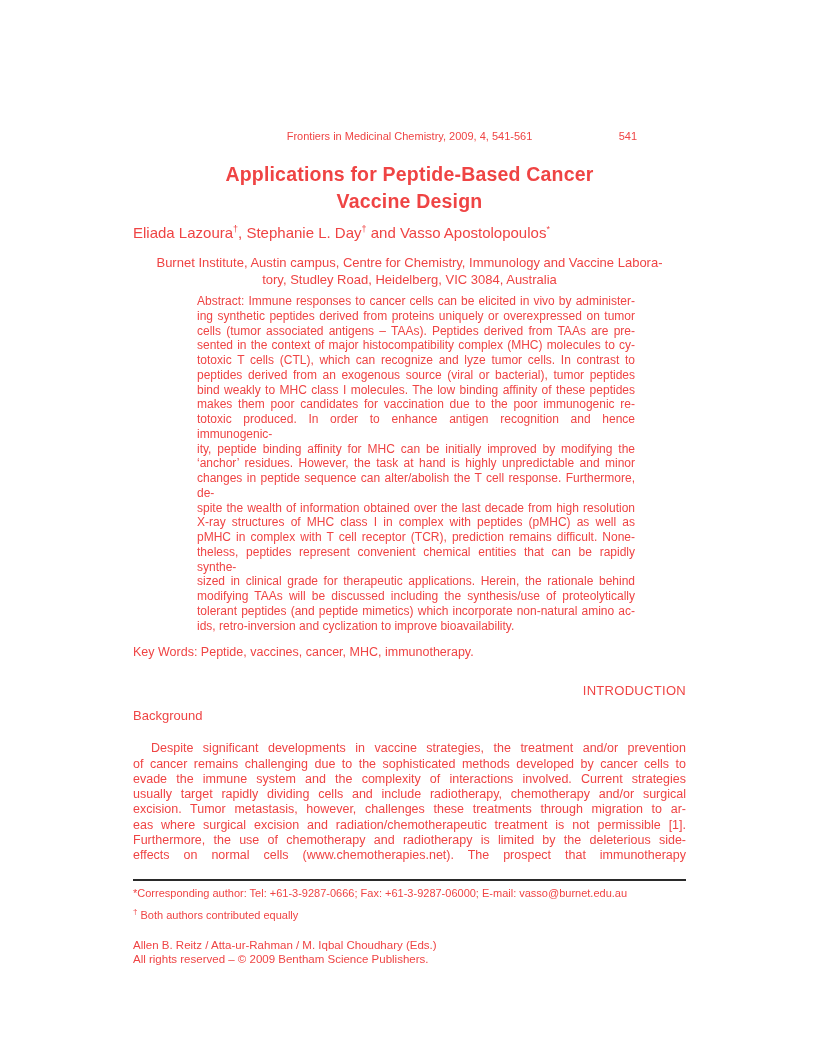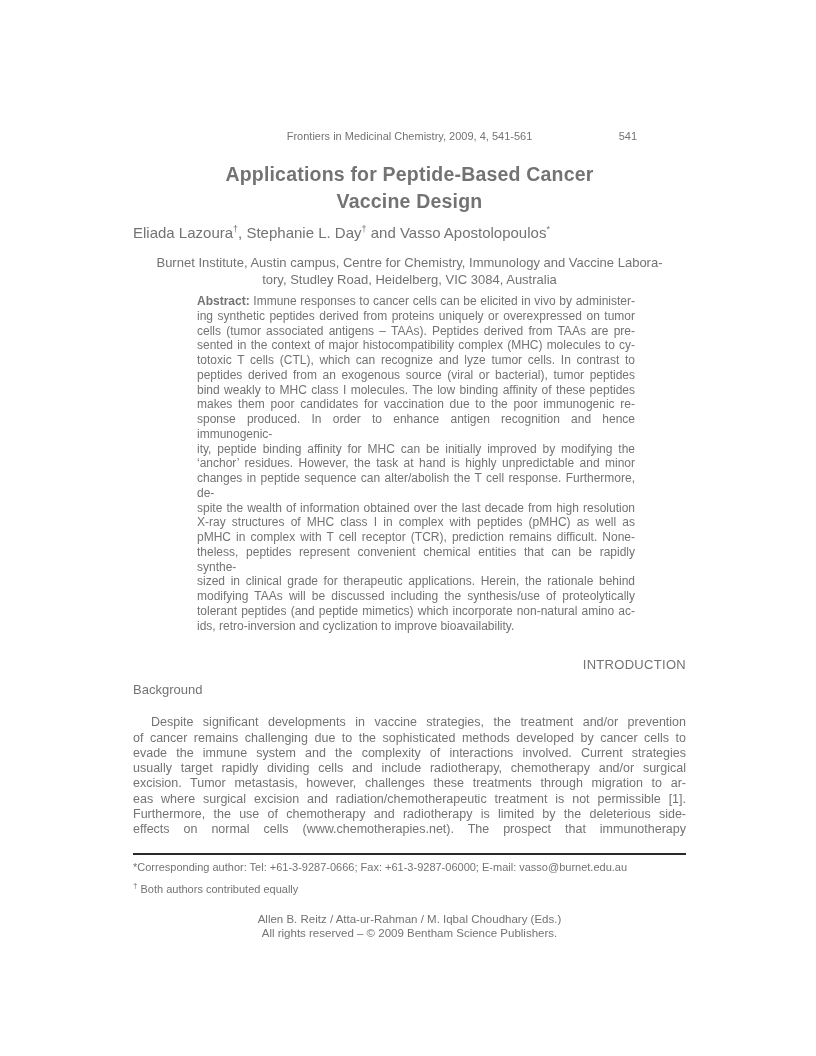--- a/index.html
+++ b/index.html
@@ -1,21 +1,21 @@
 <!DOCTYPE html>
 <html><head>
 <meta charset="utf-8">
 <style>
   html, body { margin: 0; padding: 0; background: #ffffff; }
   .page {
     position: relative;
     width: 816px;
     height: 1056px;
     background: #ffffff;
-    color: #737373;
+    color: #ef4444;
     font-family: "Liberation Sans", "DejaVu Sans", sans-serif;
     overflow: hidden;
   }
   .content {
     position: absolute;
     left: 133px;
     top: 130px;
     width: 553px;
   }
   .header {
@@ -55,21 +55,21 @@
     margin-right: 51px;
     font-size: 12px;
     line-height: 14.75px;
   }
   .abstract .jline,
   .abstract-rest div {
     text-align: justify;
     text-align-last: justify;
   }
   .abstract-rest div:last-child { text-align-last: left; }
-  .abs-label { font-weight: bold; }
+  .abs-label { font-weight: normal; }
   .keywords {
     margin-top: 12px;
     font-size: 12.5px;
   }
   .section-heading {
     margin-top: 24px;
     font-size: 13px;
     letter-spacing: 0.3px;
     text-align: right;
   }
@@ -96,21 +96,21 @@
   .footnote {
     margin-top: 5px;
     font-size: 11px;
     line-height: 14px;
   }
   .footnote sup { font-size: 8px; }
   .publisher {
     margin-top: 17px;
     font-size: 11.5px;
     line-height: 14px;
-    text-align: center;
+    text-align: left;
   }
 </style>
 </head>
 <body>
 
 <div class="page">
   <div class="content">
 
     <div class="header">
       <span class="journal-ref">Frontiers in Medicinal Chemistry, 2009, 4, 541-561</span>
@@ -132,35 +132,36 @@
     <div class="abstract">
       <div class="jline"><b class="abs-label">Abstract:</b><span> Immune responses to cancer cells can be elicited in vivo by administer-</span></div>
       <div class="abstract-rest">
           <div>ing synthetic peptides derived from proteins uniquely or overexpressed on tumor</div>
           <div>cells (tumor associated antigens – TAAs). Peptides derived from TAAs are pre-</div>
           <div>sented in the context of major histocompatibility complex (MHC) molecules to cy-</div>
           <div>totoxic T cells (CTL), which can recognize and lyze tumor cells. In contrast to</div>
           <div>peptides derived from an exogenous source (viral or bacterial), tumor peptides</div>
           <div>bind weakly to MHC class I molecules. The low binding affinity of these peptides</div>
           <div>makes them poor candidates for vaccination due to the poor immunogenic re-</div>
-          <div>sponse produced. In order to enhance antigen recognition and hence immunogenic-</div>
+          <div>totoxic produced. In order to enhance antigen recognition and hence immunogenic-</div>
           <div>ity, peptide binding affinity for MHC can be initially improved by modifying the</div>
           <div>‘anchor’ residues. However, the task at hand is highly unpredictable and minor</div>
           <div>changes in peptide sequence can alter/abolish the T cell response. Furthermore, de-</div>
           <div>spite the wealth of information obtained over the last decade from high resolution</div>
           <div>X-ray structures of MHC class I in complex with peptides (pMHC) as well as</div>
           <div>pMHC in complex with T cell receptor (TCR), prediction remains difficult. None-</div>
           <div>theless, peptides represent convenient chemical entities that can be rapidly synthe-</div>
           <div>sized in clinical grade for therapeutic applications. Herein, the rationale behind</div>
           <div>modifying TAAs will be discussed including the synthesis/use of proteolytically</div>
           <div>tolerant peptides (and peptide mimetics) which incorporate non-natural amino ac-</div>
           <div>ids, retro-inversion and cyclization to improve bioavailability.</div>
         </div>
     </div>
 
+    <div class="keywords">Key Words: Peptide, vaccines, cancer, MHC, immunotherapy.</div>
 
     <div class="section-heading">INTRODUCTION</div>
 
     <div class="subsection-heading">Background</div>
 
     <div class="body-para">
         <div>Despite significant developments in vaccine strategies, the treatment and/or prevention</div>
         <div>of cancer remains challenging due to the sophisticated methods developed by cancer cells to</div>
         <div>evade the immune system and the complexity of interactions involved. Current strategies</div>
         <div>usually target rapidly dividing cells and include radiotherapy, chemotherapy and/or surgical</div>

